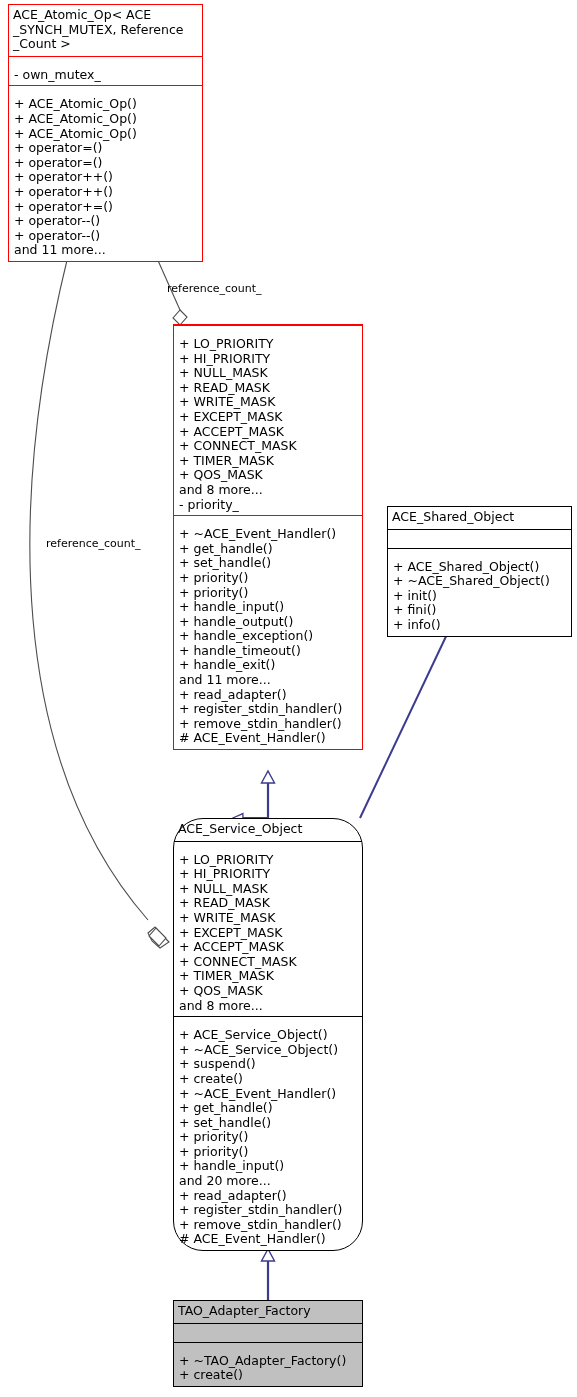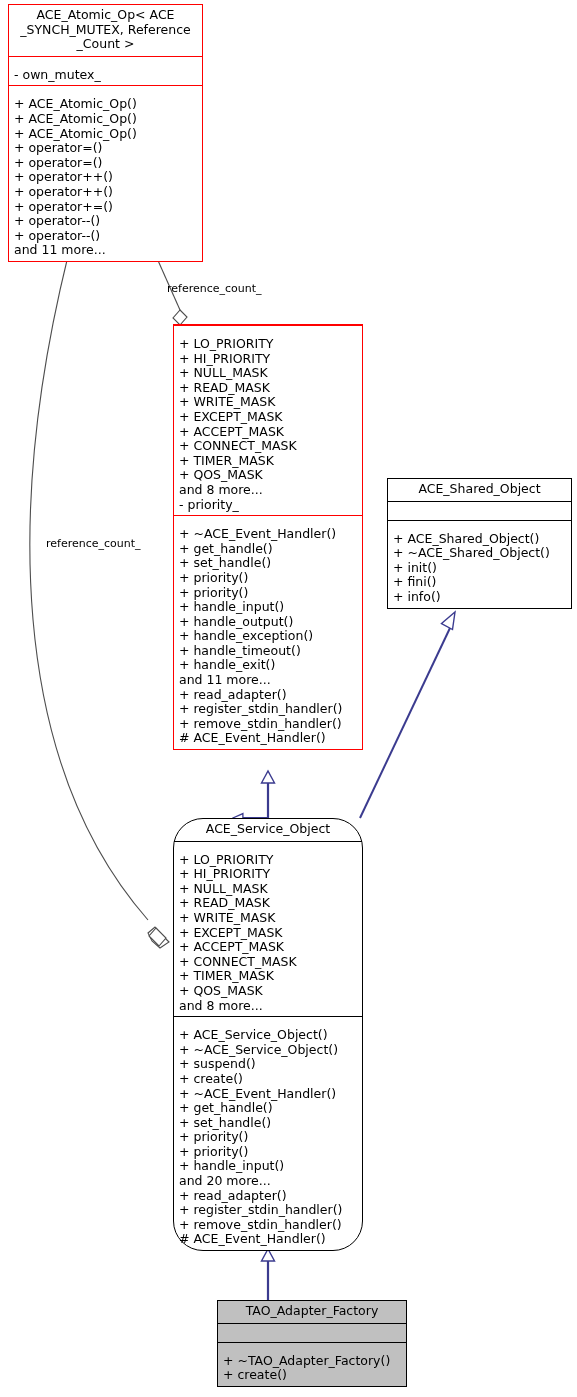--- a/index.html
+++ b/index.html
@@ -37,21 +37,21 @@
     border: 1.6px solid #ff0000;
   }
   .node.black {
     border: 1.2px solid #000000;
   }
   .node.gray {
     border: 1.2px solid #000000;
     background: #c0c0c0;
   }
   .node-title {
-    text-align: center;
+    text-align: left;
     padding: 3px 4px 4px 4px;
     white-space: pre-line;
   }
   .sep-red {
     border-top: 1.6px solid #ff0000;
   }
   .sep-black {
     border-top: 1.2px solid #000000;
   }
   .compartment {
@@ -162,21 +162,21 @@
       <div class="row">+ handle_timeout()</div>
       <div class="row">+ handle_exit()</div>
       <div class="row">and 11 more...</div>
       <div class="row">+ read_adapter()</div>
       <div class="row">+ register_stdin_handler()</div>
       <div class="row">+ remove_stdin_handler()</div>
       <div class="row"># ACE_Event_Handler()</div>
     </div>
   </div>
 
-  <div class="node black" style="left:387px; top:478px; width:185px;">
+  <div class="node black" style="left:387px; top:506px; width:185px;">
     <div class="node-title">ACE_Shared_Object</div>
     <div class="compartment sep-black empty"></div>
     <div class="compartment sep-black">
       <div class="row">+ ACE_Shared_Object()</div>
       <div class="row">+ ~ACE_Shared_Object()</div>
       <div class="row">+ init()</div>
       <div class="row">+ fini()</div>
       <div class="row">+ info()</div>
     </div>
   </div>
@@ -210,21 +210,21 @@
       <div class="row">+ priority()</div>
       <div class="row">+ handle_input()</div>
       <div class="row">and 20 more...</div>
       <div class="row">+ read_adapter()</div>
       <div class="row">+ register_stdin_handler()</div>
       <div class="row">+ remove_stdin_handler()</div>
       <div class="row"># ACE_Event_Handler()</div>
     </div>
   </div>
 
-  <div class="node gray" style="left:173px; top:1300px; width:190px;margin-left:44px;">
+  <div class="node gray" style="left:173px; top:1300px; width:190px;">
     <div class="node-title">TAO_Adapter_Factory</div>
     <div class="compartment sep-black empty"></div>
     <div class="compartment sep-black">
       <div class="row">+ ~TAO_Adapter_Factory()</div>
       <div class="row">+ create()</div>
     </div>
   </div>
 
 </div>
 

